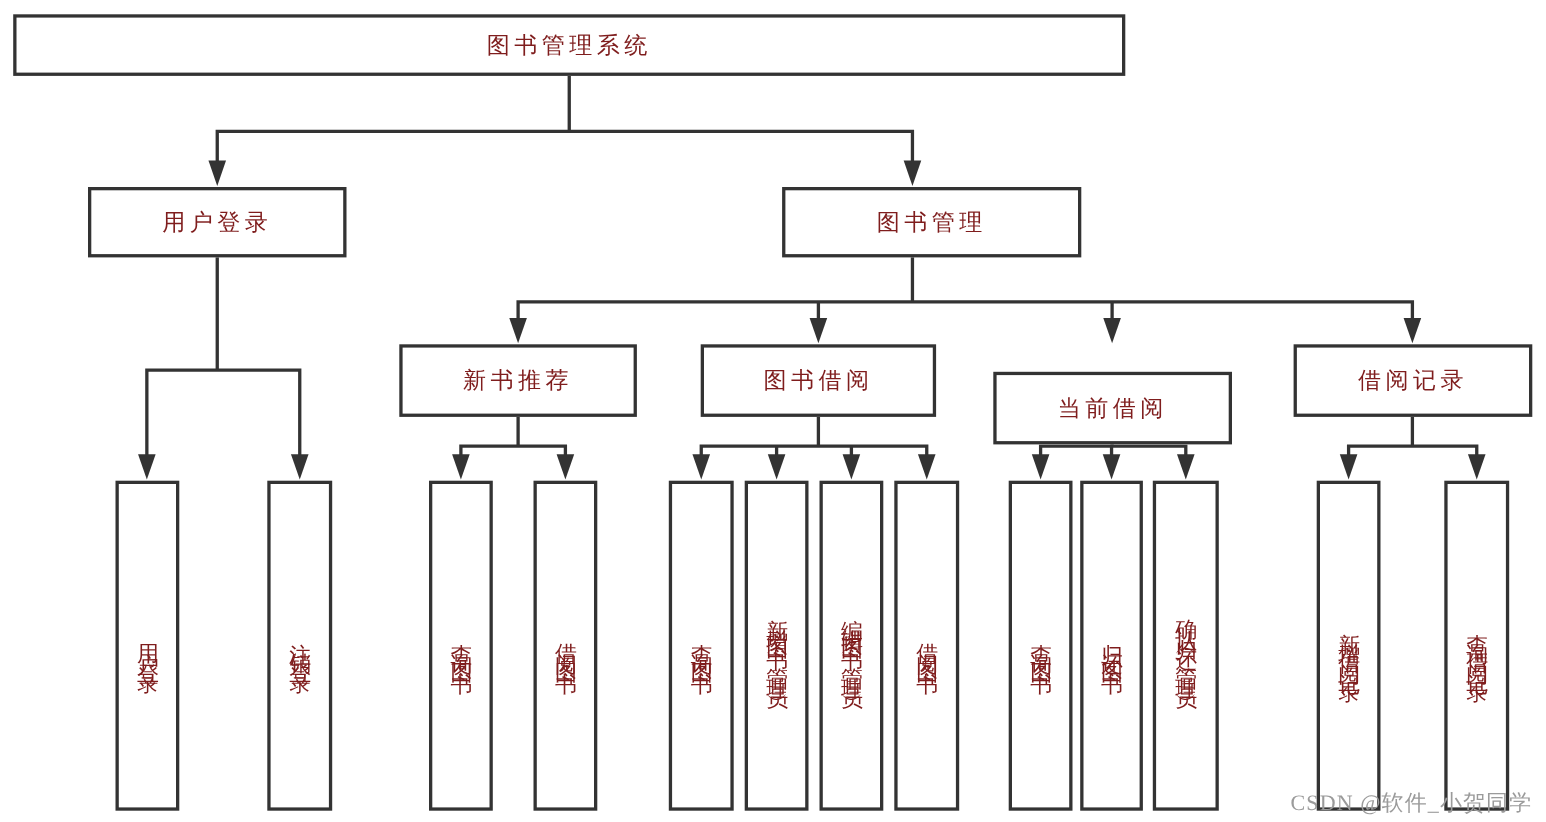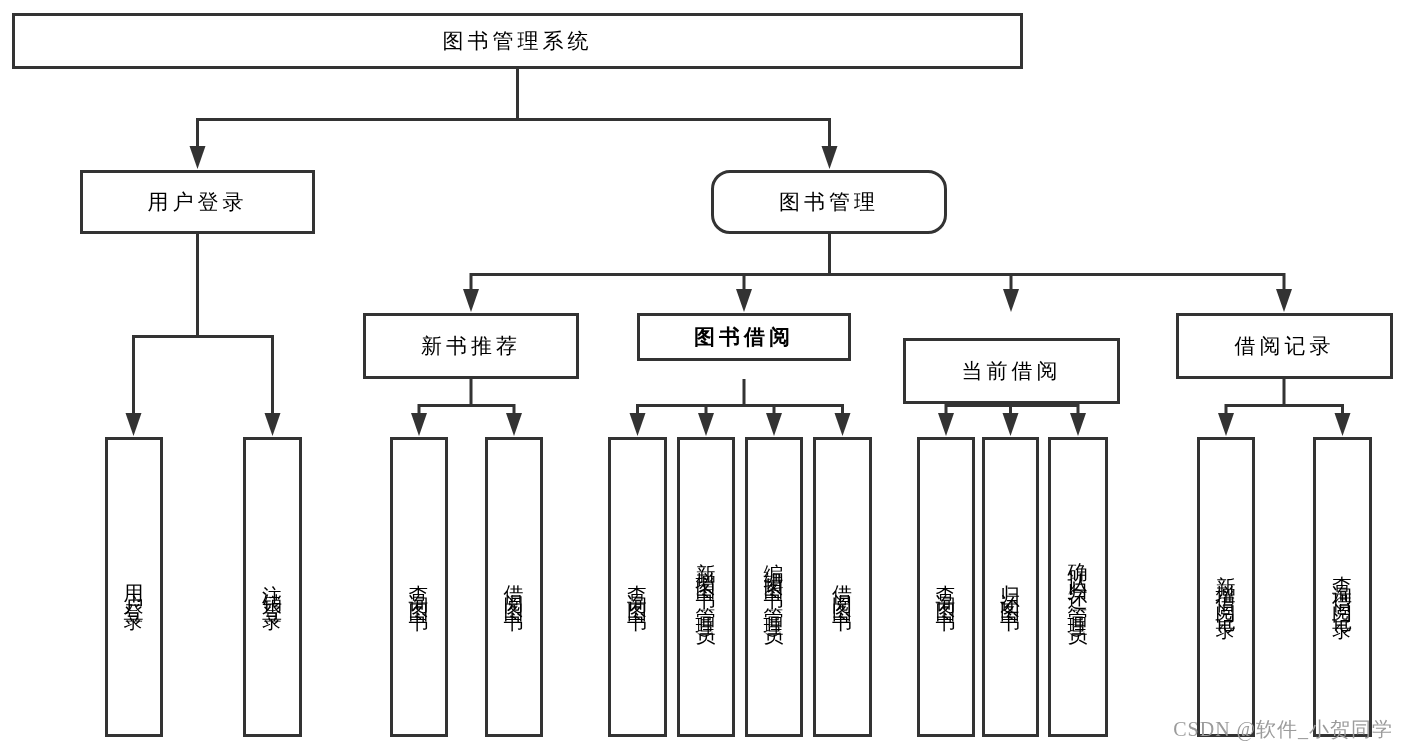--- a/index.html
+++ b/index.html
@@ -3,21 +3,21 @@
 <meta charset="utf-8">
 <style>
   html,body{margin:0;padding:0;background:#fff;}
   .canvas{
     position:relative;width:1405px;height:747px;background:#ffffff;
     font-family:"Liberation Sans","DejaVu Sans",sans-serif;overflow:hidden;
   }
   .connectors{position:absolute;left:0;top:0;z-index:1;}
   .box{
     position:absolute;box-sizing:border-box;background:#ffffff;
-    border:3px solid #333333;color:#000000;
+    border:3px solid #333333;color:#7f1d1d;
     display:flex;align-items:center;justify-content:center;
     font-size:21px;letter-spacing:4px;z-index:2;white-space:nowrap;text-align:center;
   }
   .vbox{
     writing-mode:vertical-rl;text-orientation:mixed;
     font-size:20px;letter-spacing:9px;line-height:1;white-space:normal;
   }
   .watermark{
     position:absolute;right:12px;bottom:4px;z-index:5;
     color:#9b9b9b;font-size:20px;letter-spacing:1px;font-family:Liberation Serif, serif;
@@ -69,24 +69,24 @@
       <polygon points="1002.5,413 1018.5,413 1010.5,436"></polygon>
       <polygon points="1070,413 1086,413 1078,436"></polygon>
       <polygon points="1218,413 1234,413 1226,436"></polygon>
       <polygon points="1334.5,413 1350.5,413 1342.5,436"></polygon>
     </g>
   </svg>
 
   <div class="box" style="left:12px;top:13px;width:1011px;height:56px;">图书管理系统</div>
 
   <div class="box" style="left:80px;top:170px;width:235px;height:64px;">用户登录</div>
-  <div class="box" style="left:711px;top:170px;width:236px;height:64px;border-radius:19px;">图书管理</div>
+  <div class="box" style="left:711px;top:170px;width:272px;height:64px;">图书管理</div>
 
   <div class="box" style="left:363px;top:313px;width:216px;height:66px;">新书推荐</div>
-  <div class="box" style="left:637px;top:313px;width:214px;height:48px;font-weight:bold;">图书借阅</div>
+  <div class="box" style="left:637px;top:313px;width:214px;height:66px;">图书借阅</div>
   <div class="box" style="left:903px;top:313px;width:217px;height:66px;margin-top:25px;">当前借阅</div>
   <div class="box" style="left:1176px;top:313px;width:217px;height:66px;">借阅记录</div>
 
   <div class="box vbox" style="left:105px;top:437px;width:58px;height:300px;">用户登录</div>
   <div class="box vbox" style="left:243px;top:437px;width:59px;height:300px;">注销登录</div>
 
   <div class="box vbox" style="left:390px;top:437px;width:58px;height:300px;">查询图书</div>
   <div class="box vbox" style="left:485px;top:437px;width:58px;height:300px;">借阅图书</div>
 
   <div class="box vbox" style="left:608px;top:437px;width:59px;height:300px;">查询图书</div>

